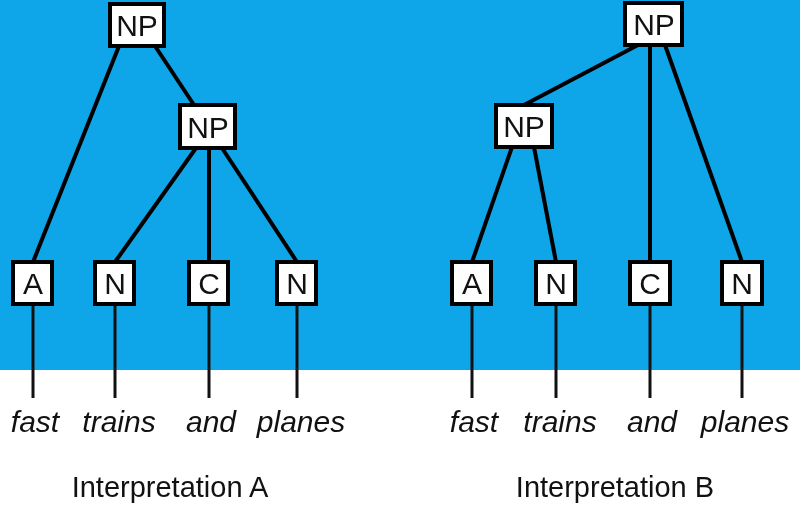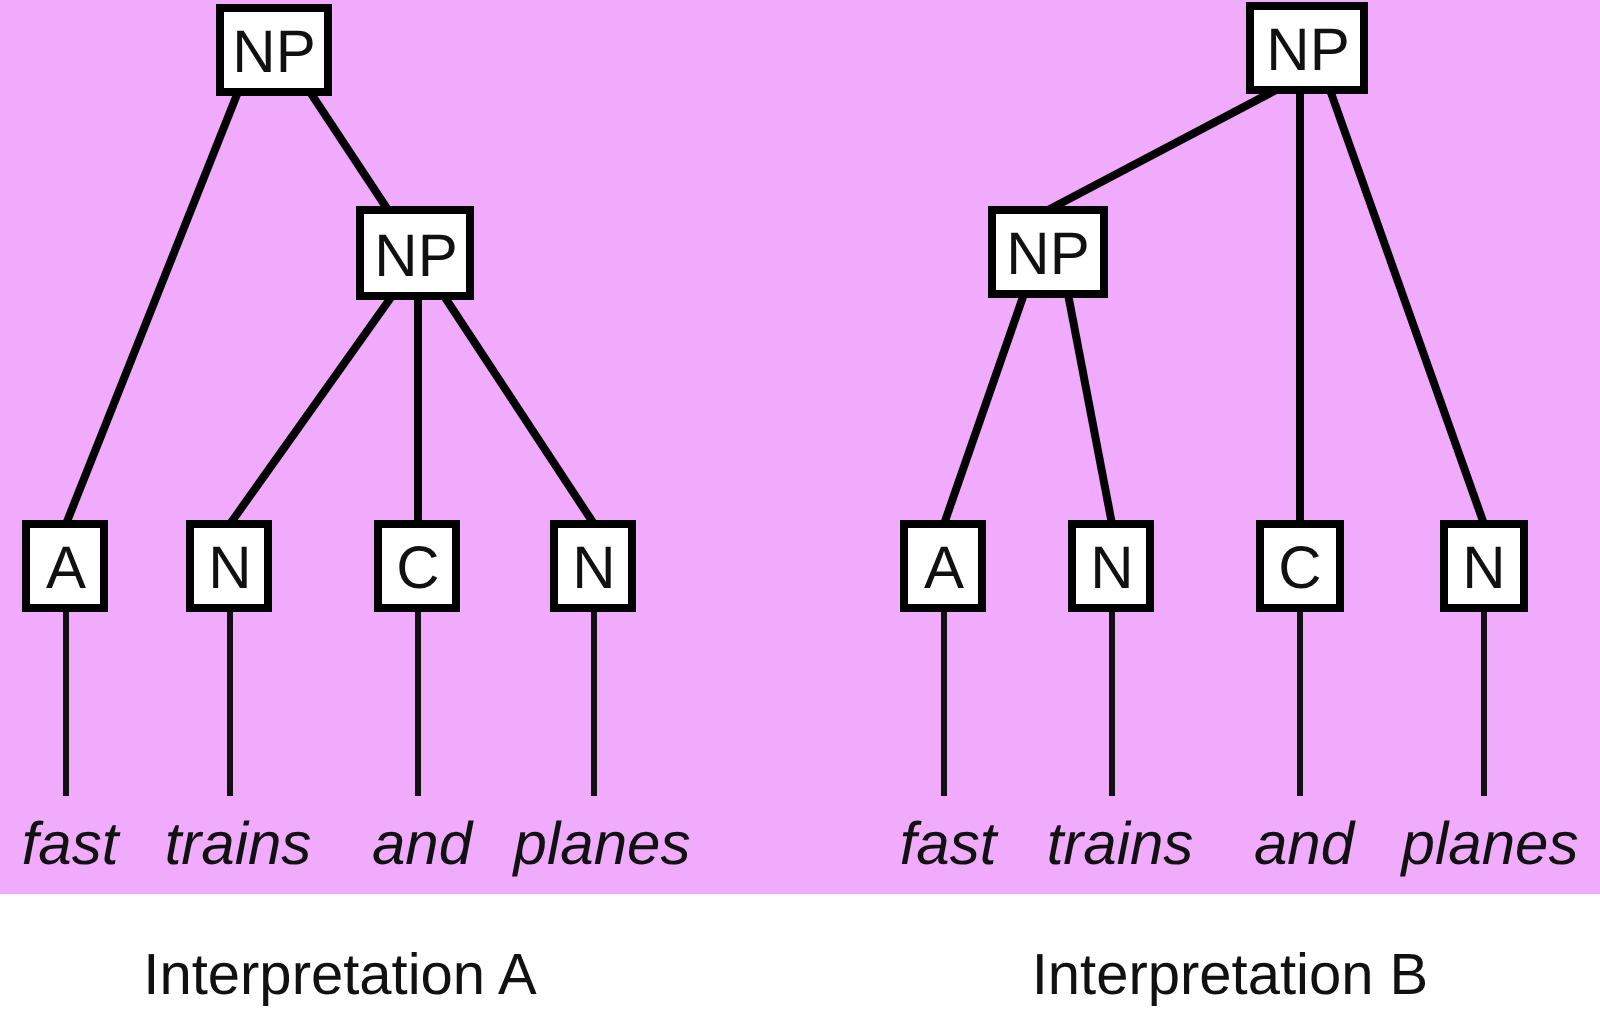--- a/index.html
+++ b/index.html
@@ -9,22 +9,22 @@
   }
   body {
     width: 800px;
     height: 513px;
     font-family: "Liberation Sans", sans-serif;
     overflow: hidden;
   }
   #stage {
     position: relative;
     width: 800px;
-    height: 447px;
-    background: #f0abfc;
+    height: 370px;
+    background: #0ea5e9;
     text-decoration: underline;
   }
   svg#diagram {
     position: absolute;
     left: 0;
     top: 0;
     width: 800px;
     height: 513px;
     display: block;
   }

